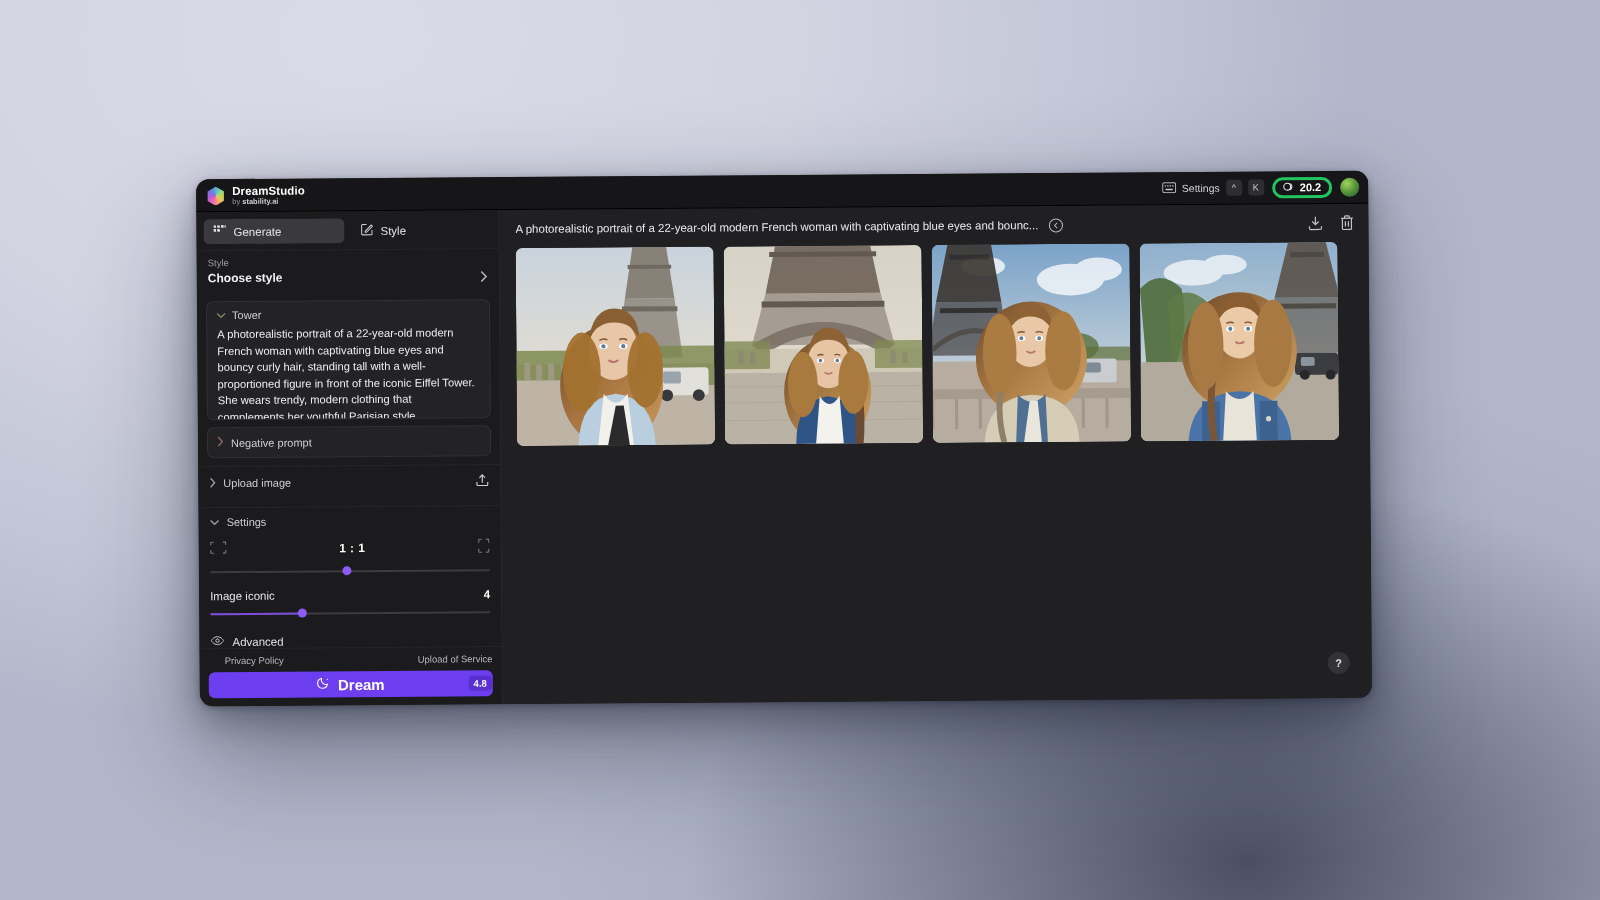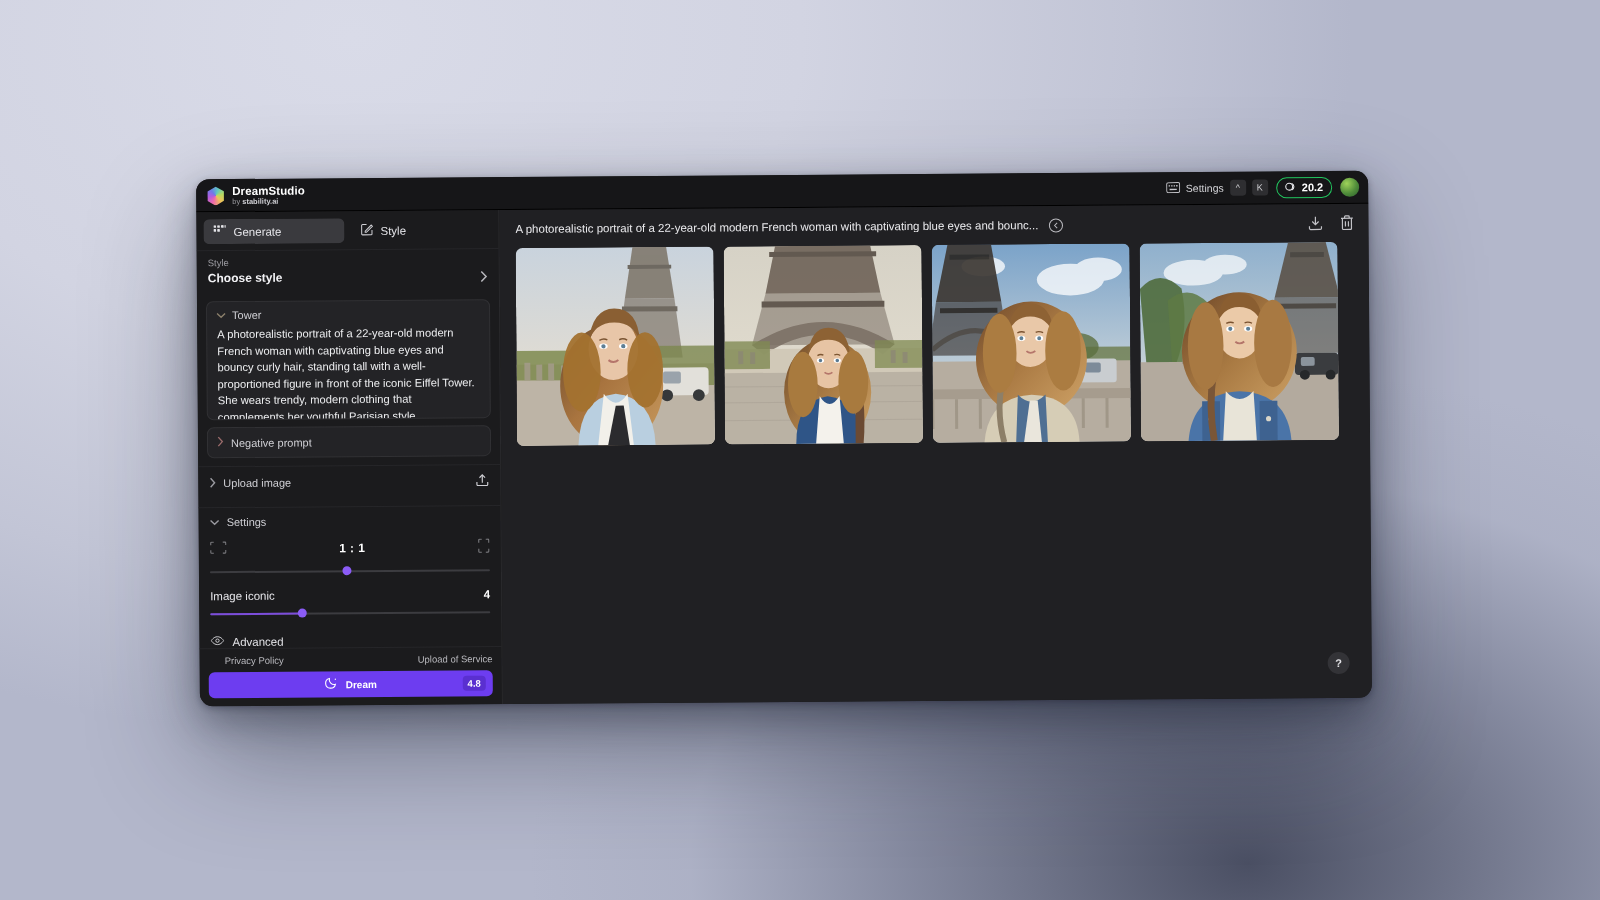--- a/index.html
+++ b/index.html
@@ -60,21 +60,21 @@
   .sc-label { font-size: 10.5px; color: #d6d6da; }
   .kbd {
     min-width: 16px; height: 16px; padding: 0 4px;
     background: #2e2e31; border-radius: 3.5px;
     font-size: 9px; color: #d2d2d6;
     display: flex; align-items: center; justify-content: center;
   }
   .credits {
     display: flex; align-items: center; gap: 5px;
     height: 21px; padding: 0 8px 0 7px;
-    border: 1px solid #22c55e; border-radius: 11px;
+    border: 3px solid #22c55e; border-radius: 11px;
     font-size: 11px; font-weight: bold; color: #fff;
     cursor: pointer;
   }
   .avatar {
     width: 19px; height: 19px; border-radius: 50%;
     background: radial-gradient(circle at 35% 30%, #9fd35a, #4f8c3a 55%, #2a5c2c);
     flex: 0 0 19px; cursor: pointer;
   }
 
   
@@ -191,23 +191,23 @@
   .links { display: flex; justify-content: space-between; font-size: 9.5px; color: #b9b9be; }
   .links span { cursor: pointer; margin-left: 16px; }
   .dream-btn {
     margin: 6px 0 8px 0;
     height: 26px; border-radius: 6px;
     background: #6d3df0;
     display: flex; align-items: center; justify-content: center;
     position: relative; cursor: pointer;
   }
   .dream-inner { display: flex; align-items: center; gap: 8px; }
-  .dream-txt { font-size: 10px; font-weight: bold; color: #fff; text-align: right; }
+  .dream-txt { font-size: 15px; font-weight: bold; color: #fff; text-align: right; }
   .dream-badge {
-    position: absolute; right: 7px; top: 50%; transform: translateY(-50%);
+    position: absolute; right: 1px; top: 50%; transform: translateY(-50%);
     background: #5a2fd0; border-radius: 4px;
     padding: 2px 5px; font-size: 9.5px; font-weight: bold; color: #fff;
   }
 
   
   #main { flex: 1; background: #202023; display: flex; flex-direction: column; min-width: 0; position: relative; }
   .main-head {
     height: 38px; flex: 0 0 38px;
     display: flex; align-items: center;
     padding: 0 14px 0 16px; gap: 10px;

